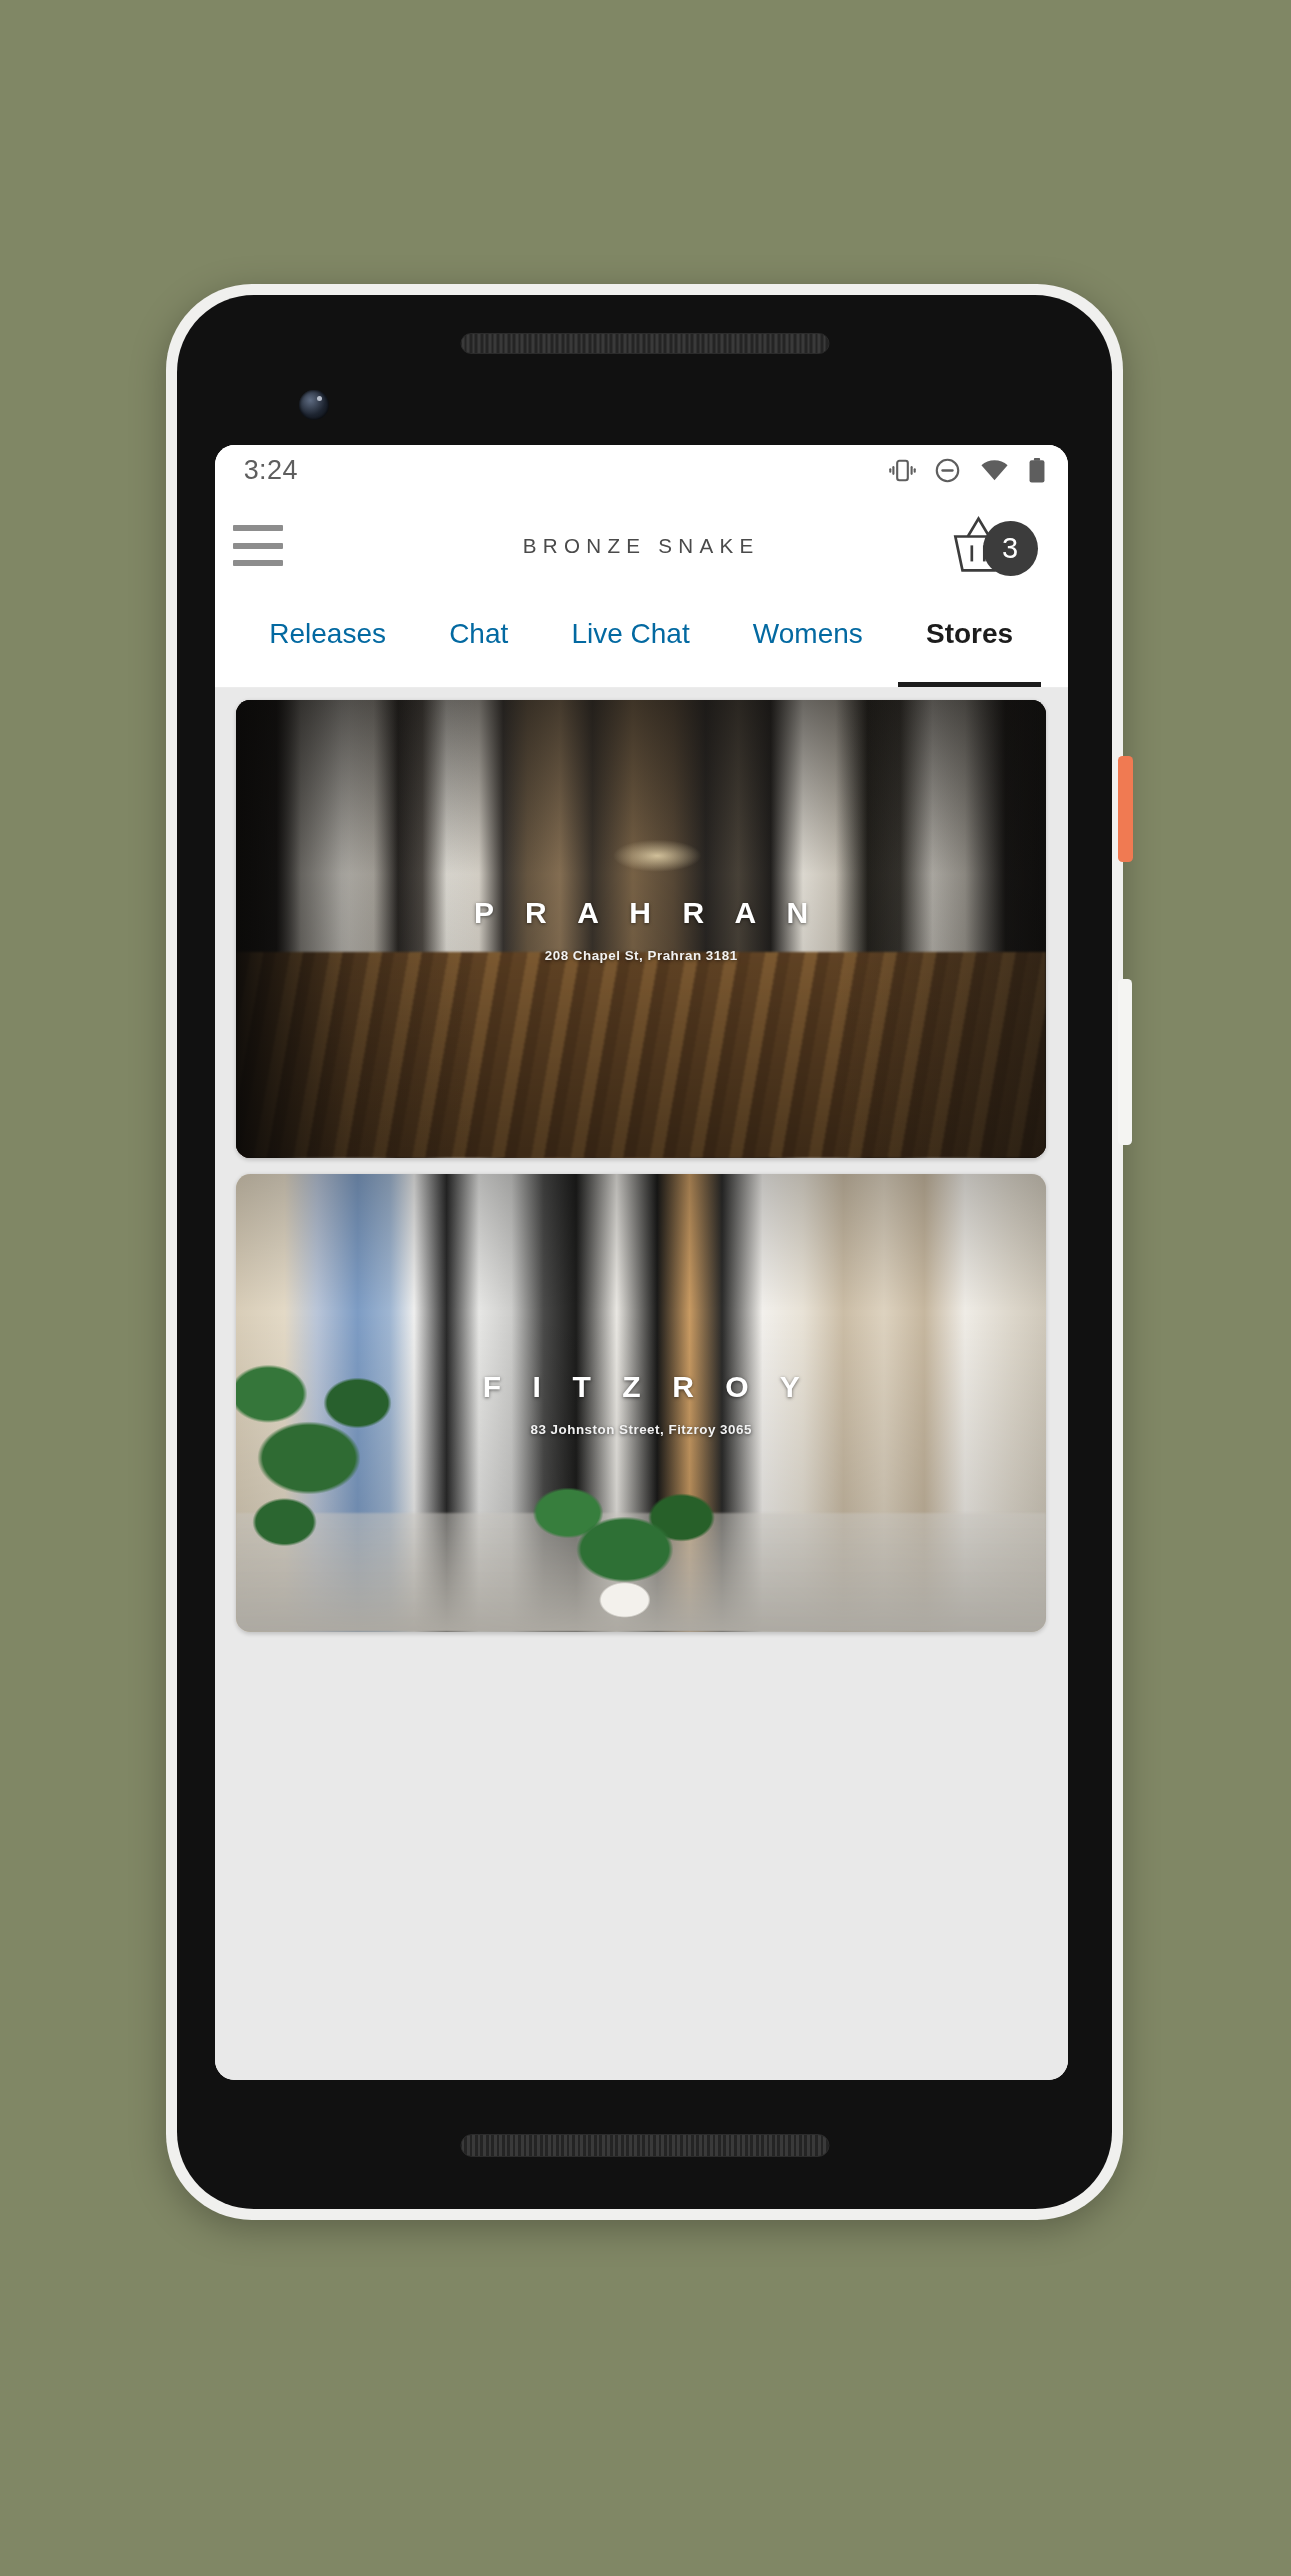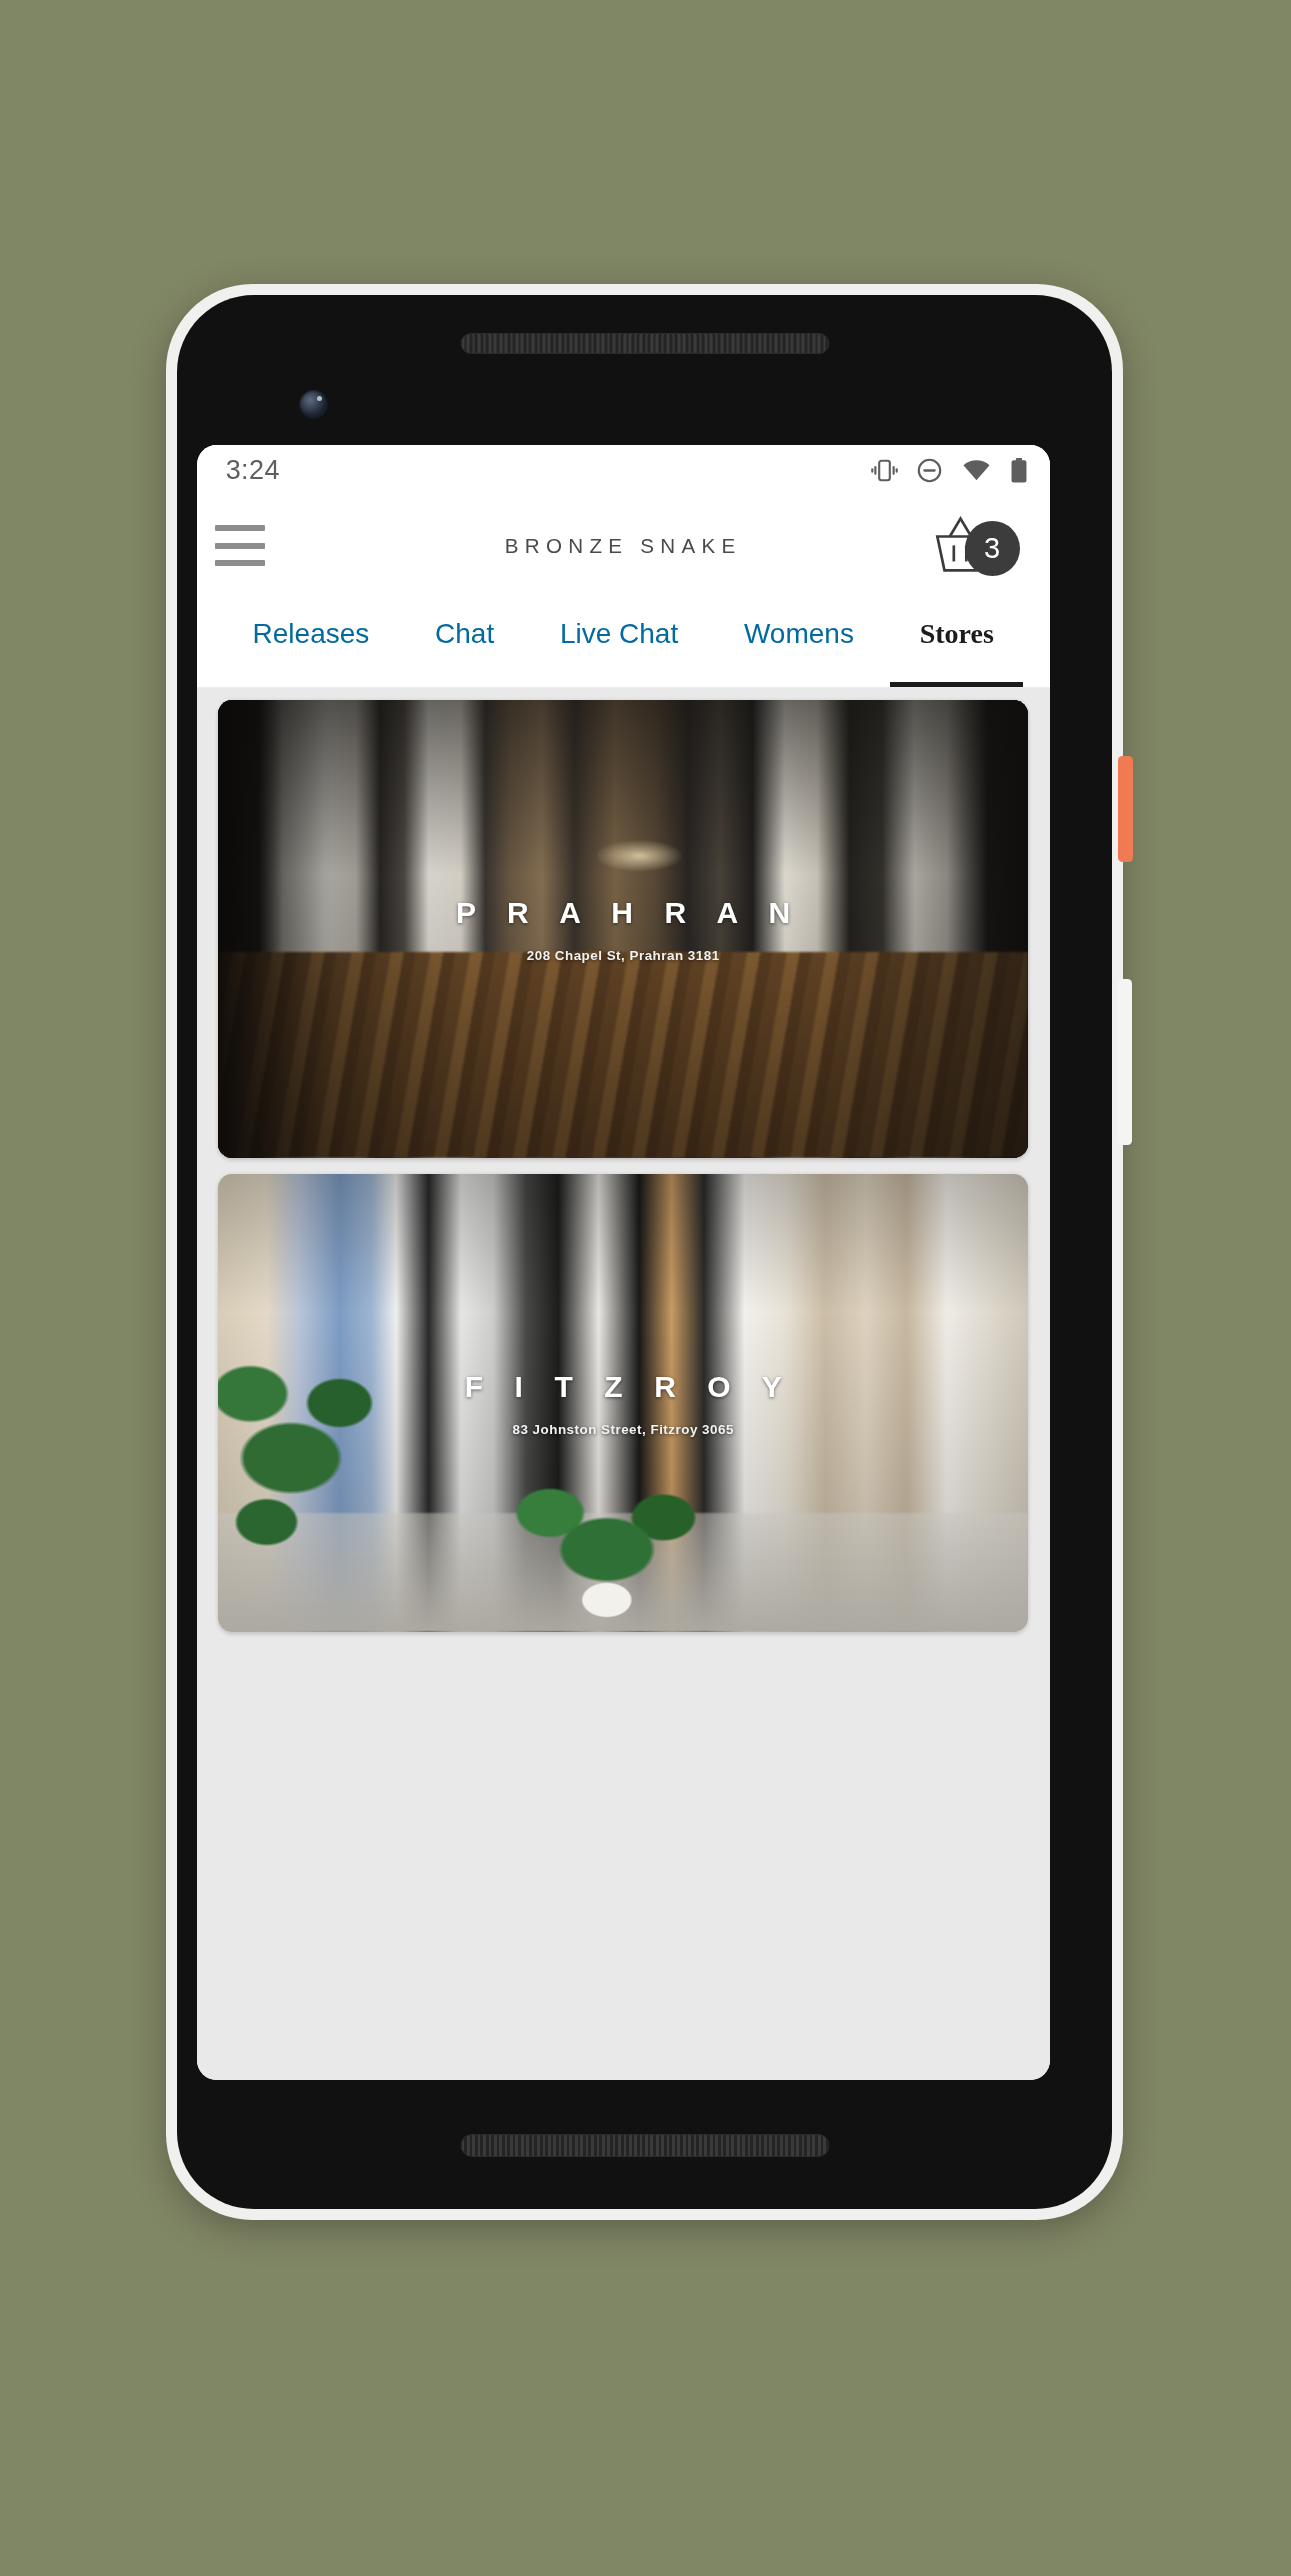--- a/index.html
+++ b/index.html
@@ -97,21 +97,21 @@
     top: 979px;
     width: 14.3px;
     height: 166px;
     background: #f4f4f2;
     border-radius: 4.5px;
   }
 
   
   #screen {
     position: absolute;
-    left: 20px;
+    left: 38px;
     top: 150px;
     width: 853px;
     height: 1635px;
     background: #ffffff;
     border-radius: 19.7px;
     overflow: hidden;
     display: flex;
     flex-direction: column;
   }
 
@@ -219,21 +219,20 @@
     font-size: 28px;
     color: #0369a1;
     font-family: "Liberation Sans", sans-serif;
     cursor: pointer;
     white-space: nowrap;
     padding-bottom: 12.5px;
   }
   .tab.active {
     color: #1c1c1c;
     font-weight: bold;
-    font-family: Liberation Serif, serif;
   }
   .tab.active::after {
     content: "";
     position: absolute;
     left: 3.6px;
     right: 3.6px;
     bottom: 0;
     height: 4.5px;
     background: #1c1c1c;
   }

